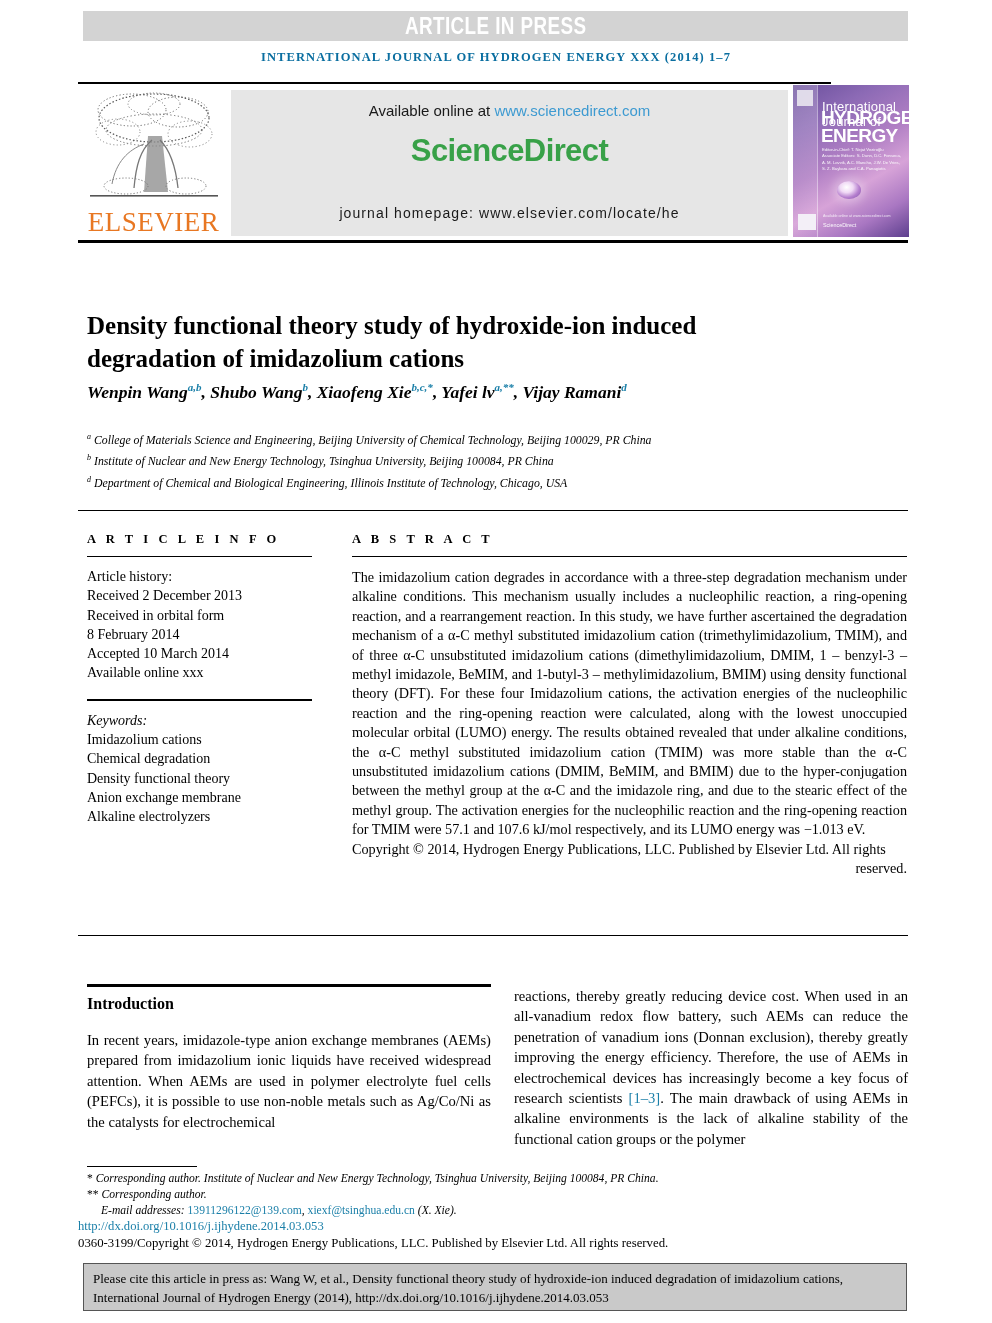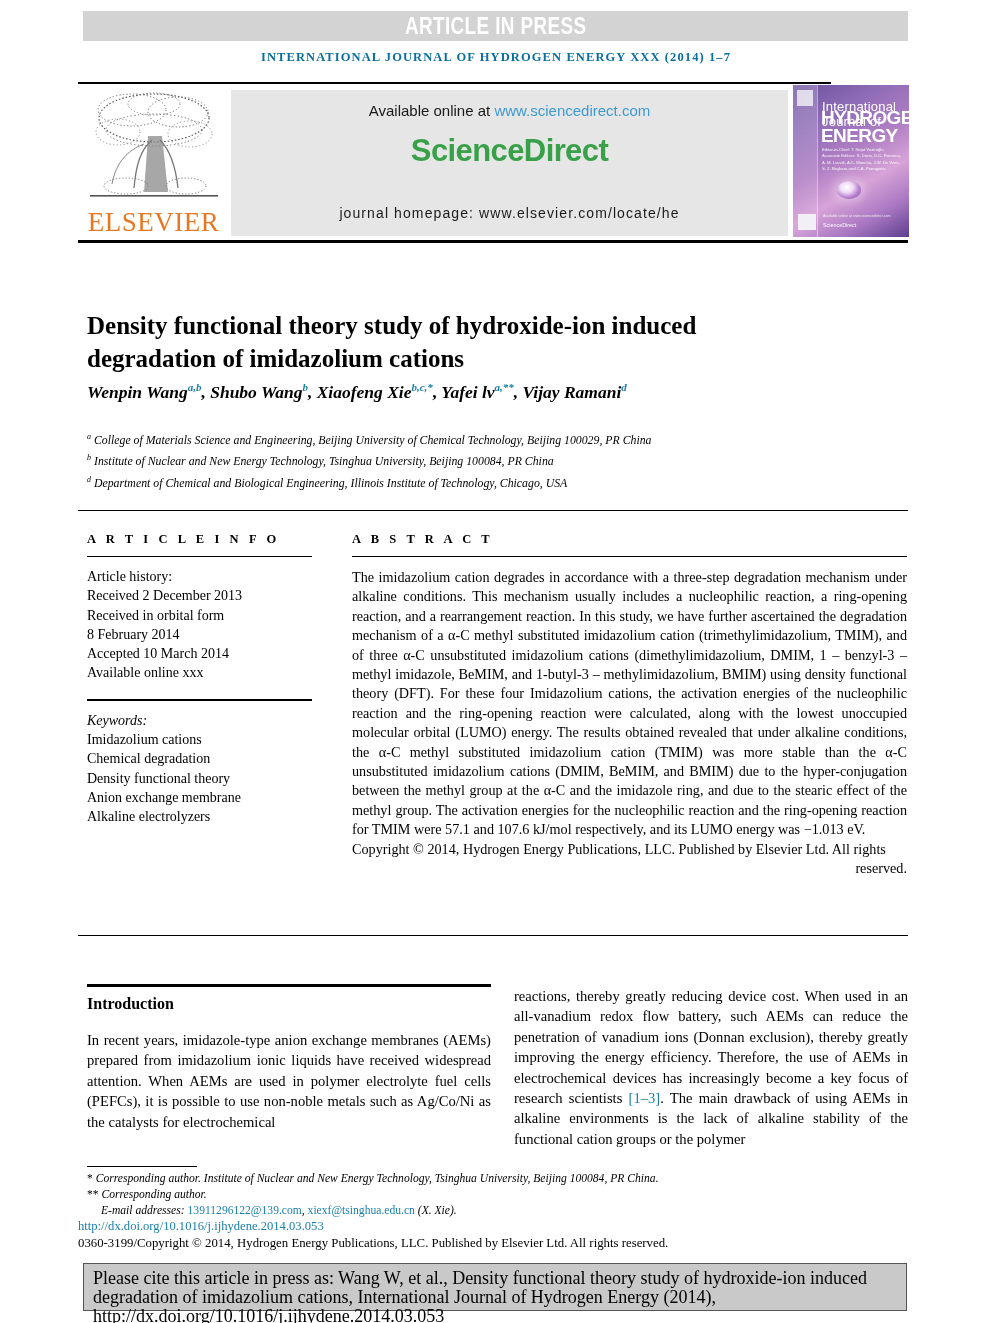--- a/index.html
+++ b/index.html
@@ -294,21 +294,21 @@
   
   .cite-box {
     position: absolute;
     left: 83px; top: 1263px;
     width: 824px; height: 48px;
     background: #c9c9c9;
     border: 1px solid #555;
     box-sizing: border-box;
     padding: 5px 9px 9px 9px;
     font-family: "Liberation Serif", serif;
-    font-size: 18px;
+    font-size: 13px;
     line-height: 19px;
   }
 </style>
 </head>
 <body>
 
 <div class="aip-banner">
   <span class="aip-banner-text">ARTICLE IN PRESS</span>
 </div>
 

